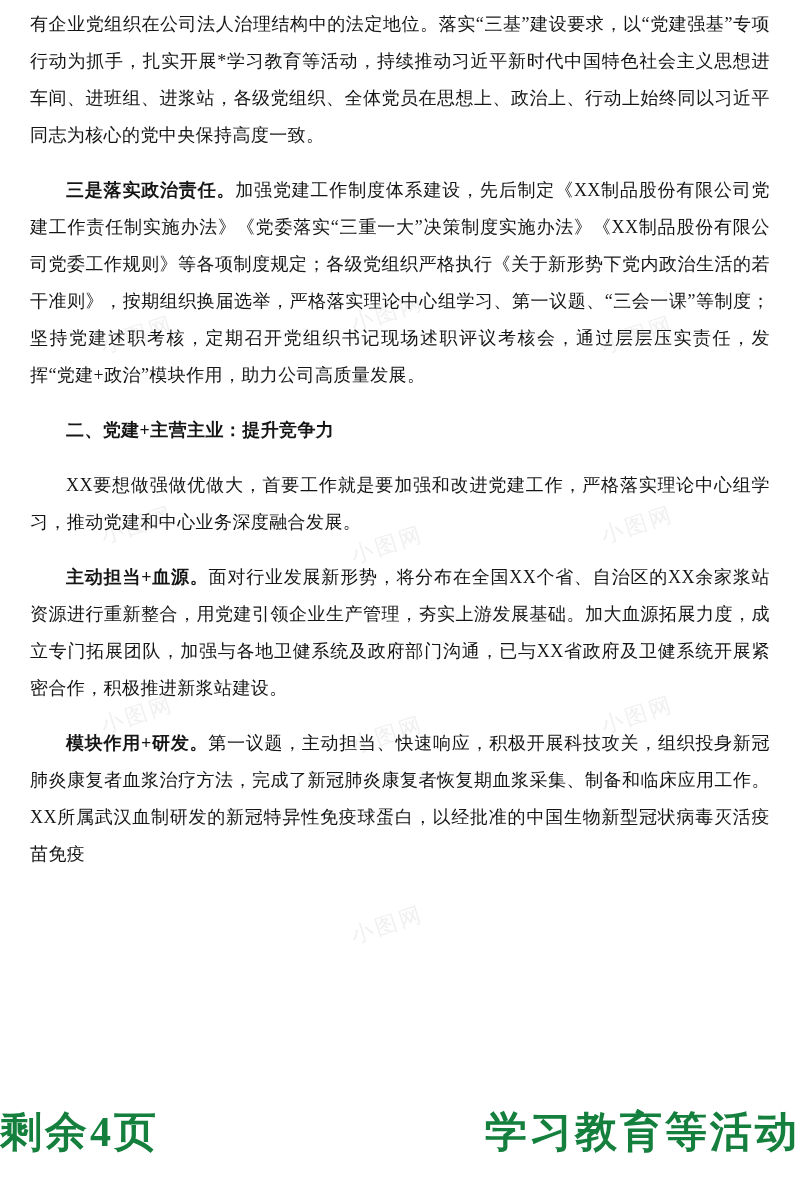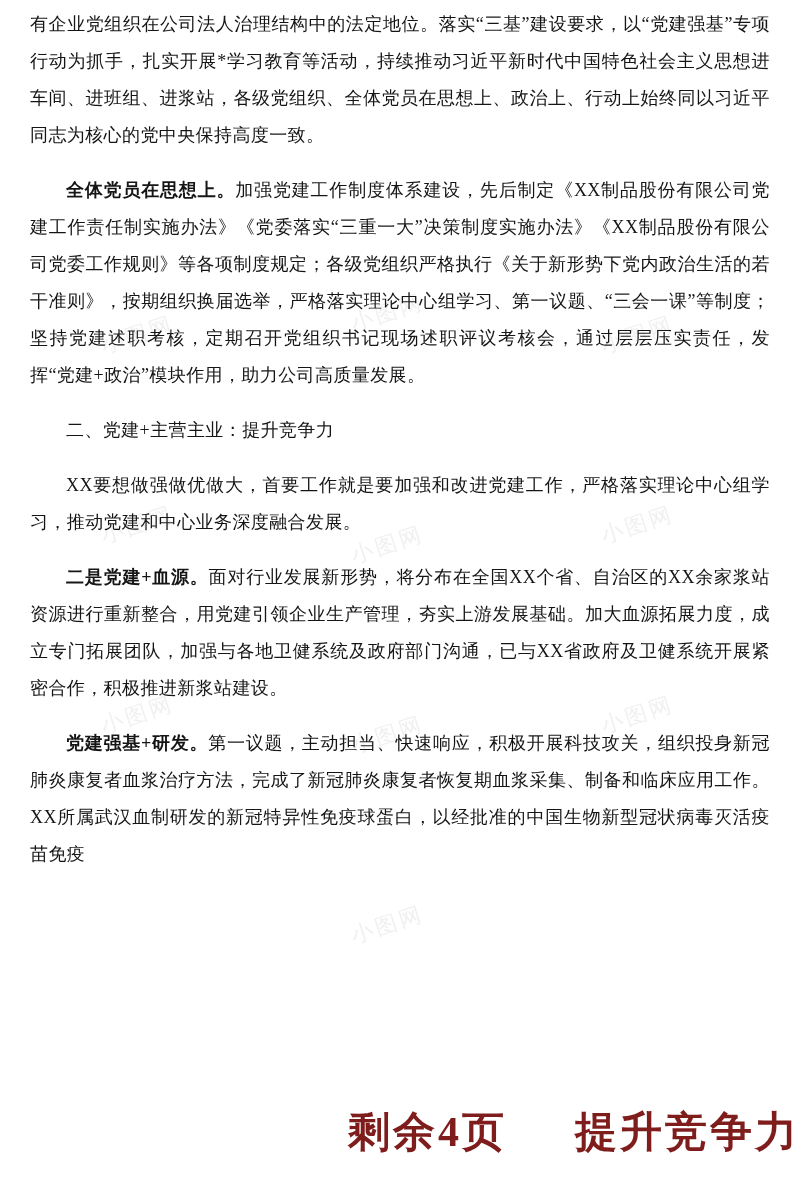--- a/index.html
+++ b/index.html
@@ -37,30 +37,30 @@
     text-align: justify;
     text-justify: inter-ideograph;
   }
   .para {
     text-indent: 2em;
     margin-bottom: 18px;
     letter-spacing: 0.4px;
   }
   .para.no-indent { text-indent: 0; }
   .lead { font-weight: bold; }
-  .heading { font-weight: normal; }
+  .heading { font-weight: bold; }
   .footer-banner {
     position: absolute;
     left: 0; right: 0; bottom: 36px;
     display: flex;
-    justify-content: flex-end;
+    justify-content: space-between;
     gap: 68px;
     font-size: 42px;
     font-weight: bold;
-    color: #7f1d1d;
+    color: #15803d;
     letter-spacing: 3px;
     z-index: 2;
   }
 </style>
 </head>
 <body>
 
 <div class="page">
 
   <div class="watermark-layer">
@@ -76,39 +76,39 @@
     <span class="wm" style="left:350px; top:910px;">小图网</span>
   </div>
 
   <div class="content">
 
     <p class="para no-indent">
       <span>有企业党组织在公司法人治理结构中的法定地位。落实“三基”建设要求，以“党建强基”专项行动为抓手，扎实开展*学习教育等活动，持续推动习近平新时代中国特色社会主义思想进车间、进班组、进浆站，各级党组织、全体党员在思想上、政治上、行动上始终同以习近平同志为核心的党中央保持高度一致。</span>
     </p>
 
     <p class="para">
-      <span class="lead">全体党员在思想上。</span><span>加强党建工作制度体系建设，先后制定《XX制品股份有限公司党建工作责任制实施办法》《党委落实“三重一大”决策制度实施办法》《XX制品股份有限公司党委工作规则》等各项制度规定；各级党组织严格执行《关于新形势下党内政治生活的若干准则》，按期组织换届选举，严格落实理论中心组学习、第一议题、“三会一课”等制度；坚持党建述职考核，定期召开党组织书记现场述职评议考核会，通过层层压实责任，发挥“党建+政治”模块作用，助力公司高质量发展。</span>
+      <span class="lead">三是落实政治责任。</span><span>加强党建工作制度体系建设，先后制定《XX制品股份有限公司党建工作责任制实施办法》《党委落实“三重一大”决策制度实施办法》《XX制品股份有限公司党委工作规则》等各项制度规定；各级党组织严格执行《关于新形势下党内政治生活的若干准则》，按期组织换届选举，严格落实理论中心组学习、第一议题、“三会一课”等制度；坚持党建述职考核，定期召开党组织书记现场述职评议考核会，通过层层压实责任，发挥“党建+政治”模块作用，助力公司高质量发展。</span>
     </p>
 
     <p class="para heading">
       <span>二、党建+主营主业：提升竞争力</span>
     </p>
 
     <p class="para">
       <span>XX要想做强做优做大，首要工作就是要加强和改进党建工作，严格落实理论中心组学习，推动党建和中心业务深度融合发展。</span>
     </p>
 
     <p class="para">
-      <span class="lead">二是党建+血源。</span><span>面对行业发展新形势，将分布在全国XX个省、自治区的XX余家浆站资源进行重新整合，用党建引领企业生产管理，夯实上游发展基础。加大血源拓展力度，成立专门拓展团队，加强与各地卫健系统及政府部门沟通，已与XX省政府及卫健系统开展紧密合作，积极推进新浆站建设。</span>
+      <span class="lead">主动担当+血源。</span><span>面对行业发展新形势，将分布在全国XX个省、自治区的XX余家浆站资源进行重新整合，用党建引领企业生产管理，夯实上游发展基础。加大血源拓展力度，成立专门拓展团队，加强与各地卫健系统及政府部门沟通，已与XX省政府及卫健系统开展紧密合作，积极推进新浆站建设。</span>
     </p>
 
     <p class="para">
-      <span class="lead">党建强基+研发。</span><span>第一议题，主动担当、快速响应，积极开展科技攻关，组织投身新冠肺炎康复者血浆治疗方法，完成了新冠肺炎康复者恢复期血浆采集、制备和临床应用工作。XX所属武汉血制研发的新冠特异性免疫球蛋白，以经批准的中国生物新型冠状病毒灭活疫苗免疫</span>
+      <span class="lead">模块作用+研发。</span><span>第一议题，主动担当、快速响应，积极开展科技攻关，组织投身新冠肺炎康复者血浆治疗方法，完成了新冠肺炎康复者恢复期血浆采集、制备和临床应用工作。XX所属武汉血制研发的新冠特异性免疫球蛋白，以经批准的中国生物新型冠状病毒灭活疫苗免疫</span>
     </p>
 
   </div>
 
   <div class="footer-banner">
     <span>剩余4页</span>
-    <span>提升竞争力</span>
+    <span>学习教育等活动</span>
   </div>
 
 </div>
 
 </body></html>

